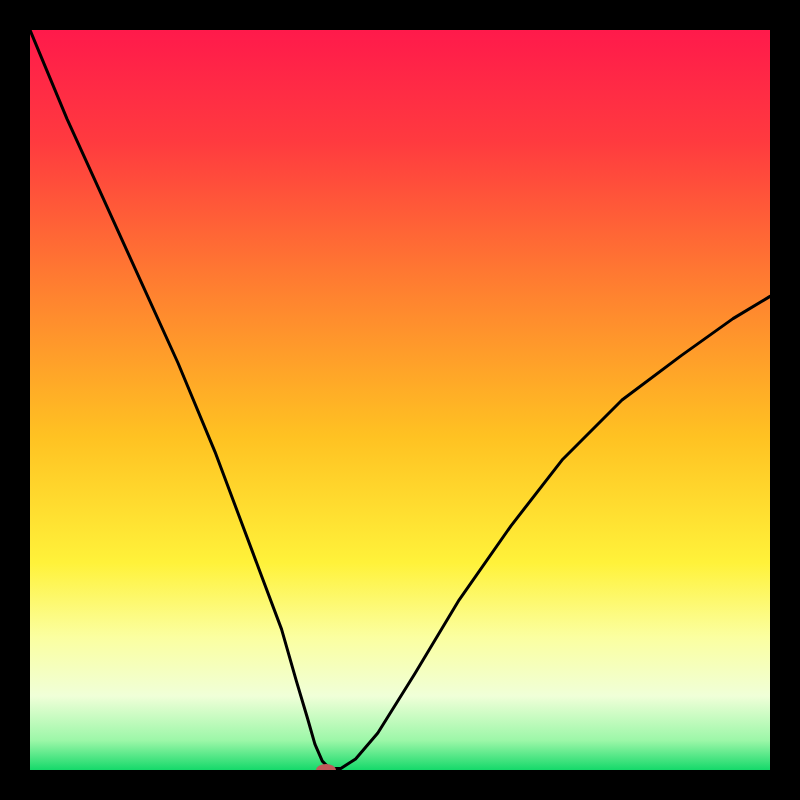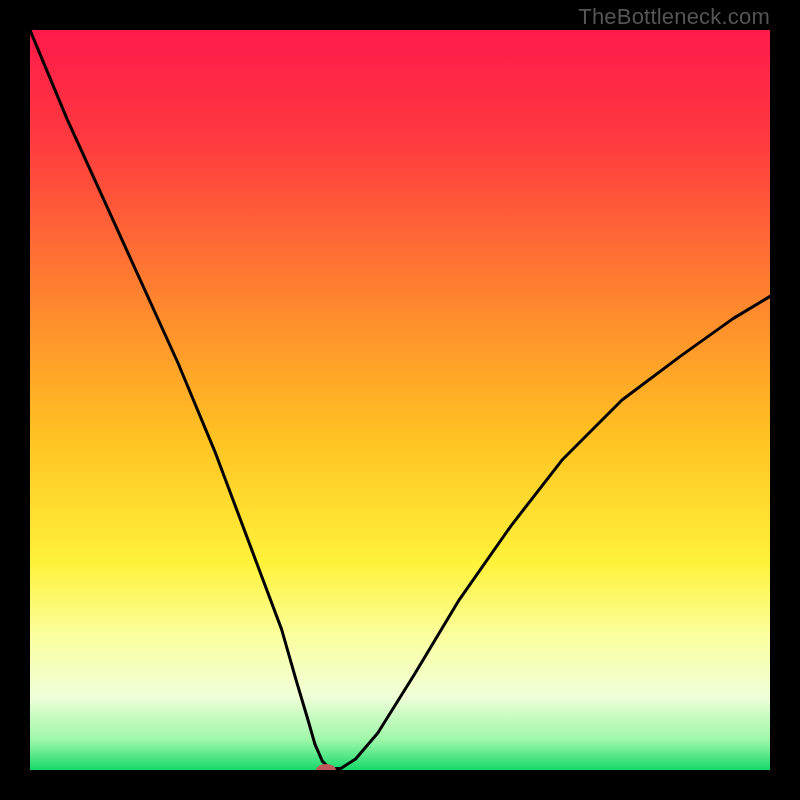--- a/index.html
+++ b/index.html
@@ -33,21 +33,20 @@
     color: #555;
     font-size: 22px;
     font-weight: 500;
     letter-spacing: 0.2px;
   }
 </style>
 </head>
 <body>
 
 <div class="frame">
-  <div class="watermark">TheBottleneck.com</div>
   <div class="plot-area">
     <svg id="chart-svg" width="740" height="740" viewBox="0 0 740 740">
       <defs>
         <linearGradient id="bg-grad" x1="0" y1="0" x2="0" y2="1">
             <stop offset="0%" stop-color="#ff1a4b"></stop>
             <stop offset="15%" stop-color="#ff3a3f"></stop>
             <stop offset="35%" stop-color="#ff8030"></stop>
             <stop offset="55.00000000000001%" stop-color="#ffc222"></stop>
             <stop offset="72%" stop-color="#fff23a"></stop>
             <stop offset="82%" stop-color="#fbffa0"></stop>

